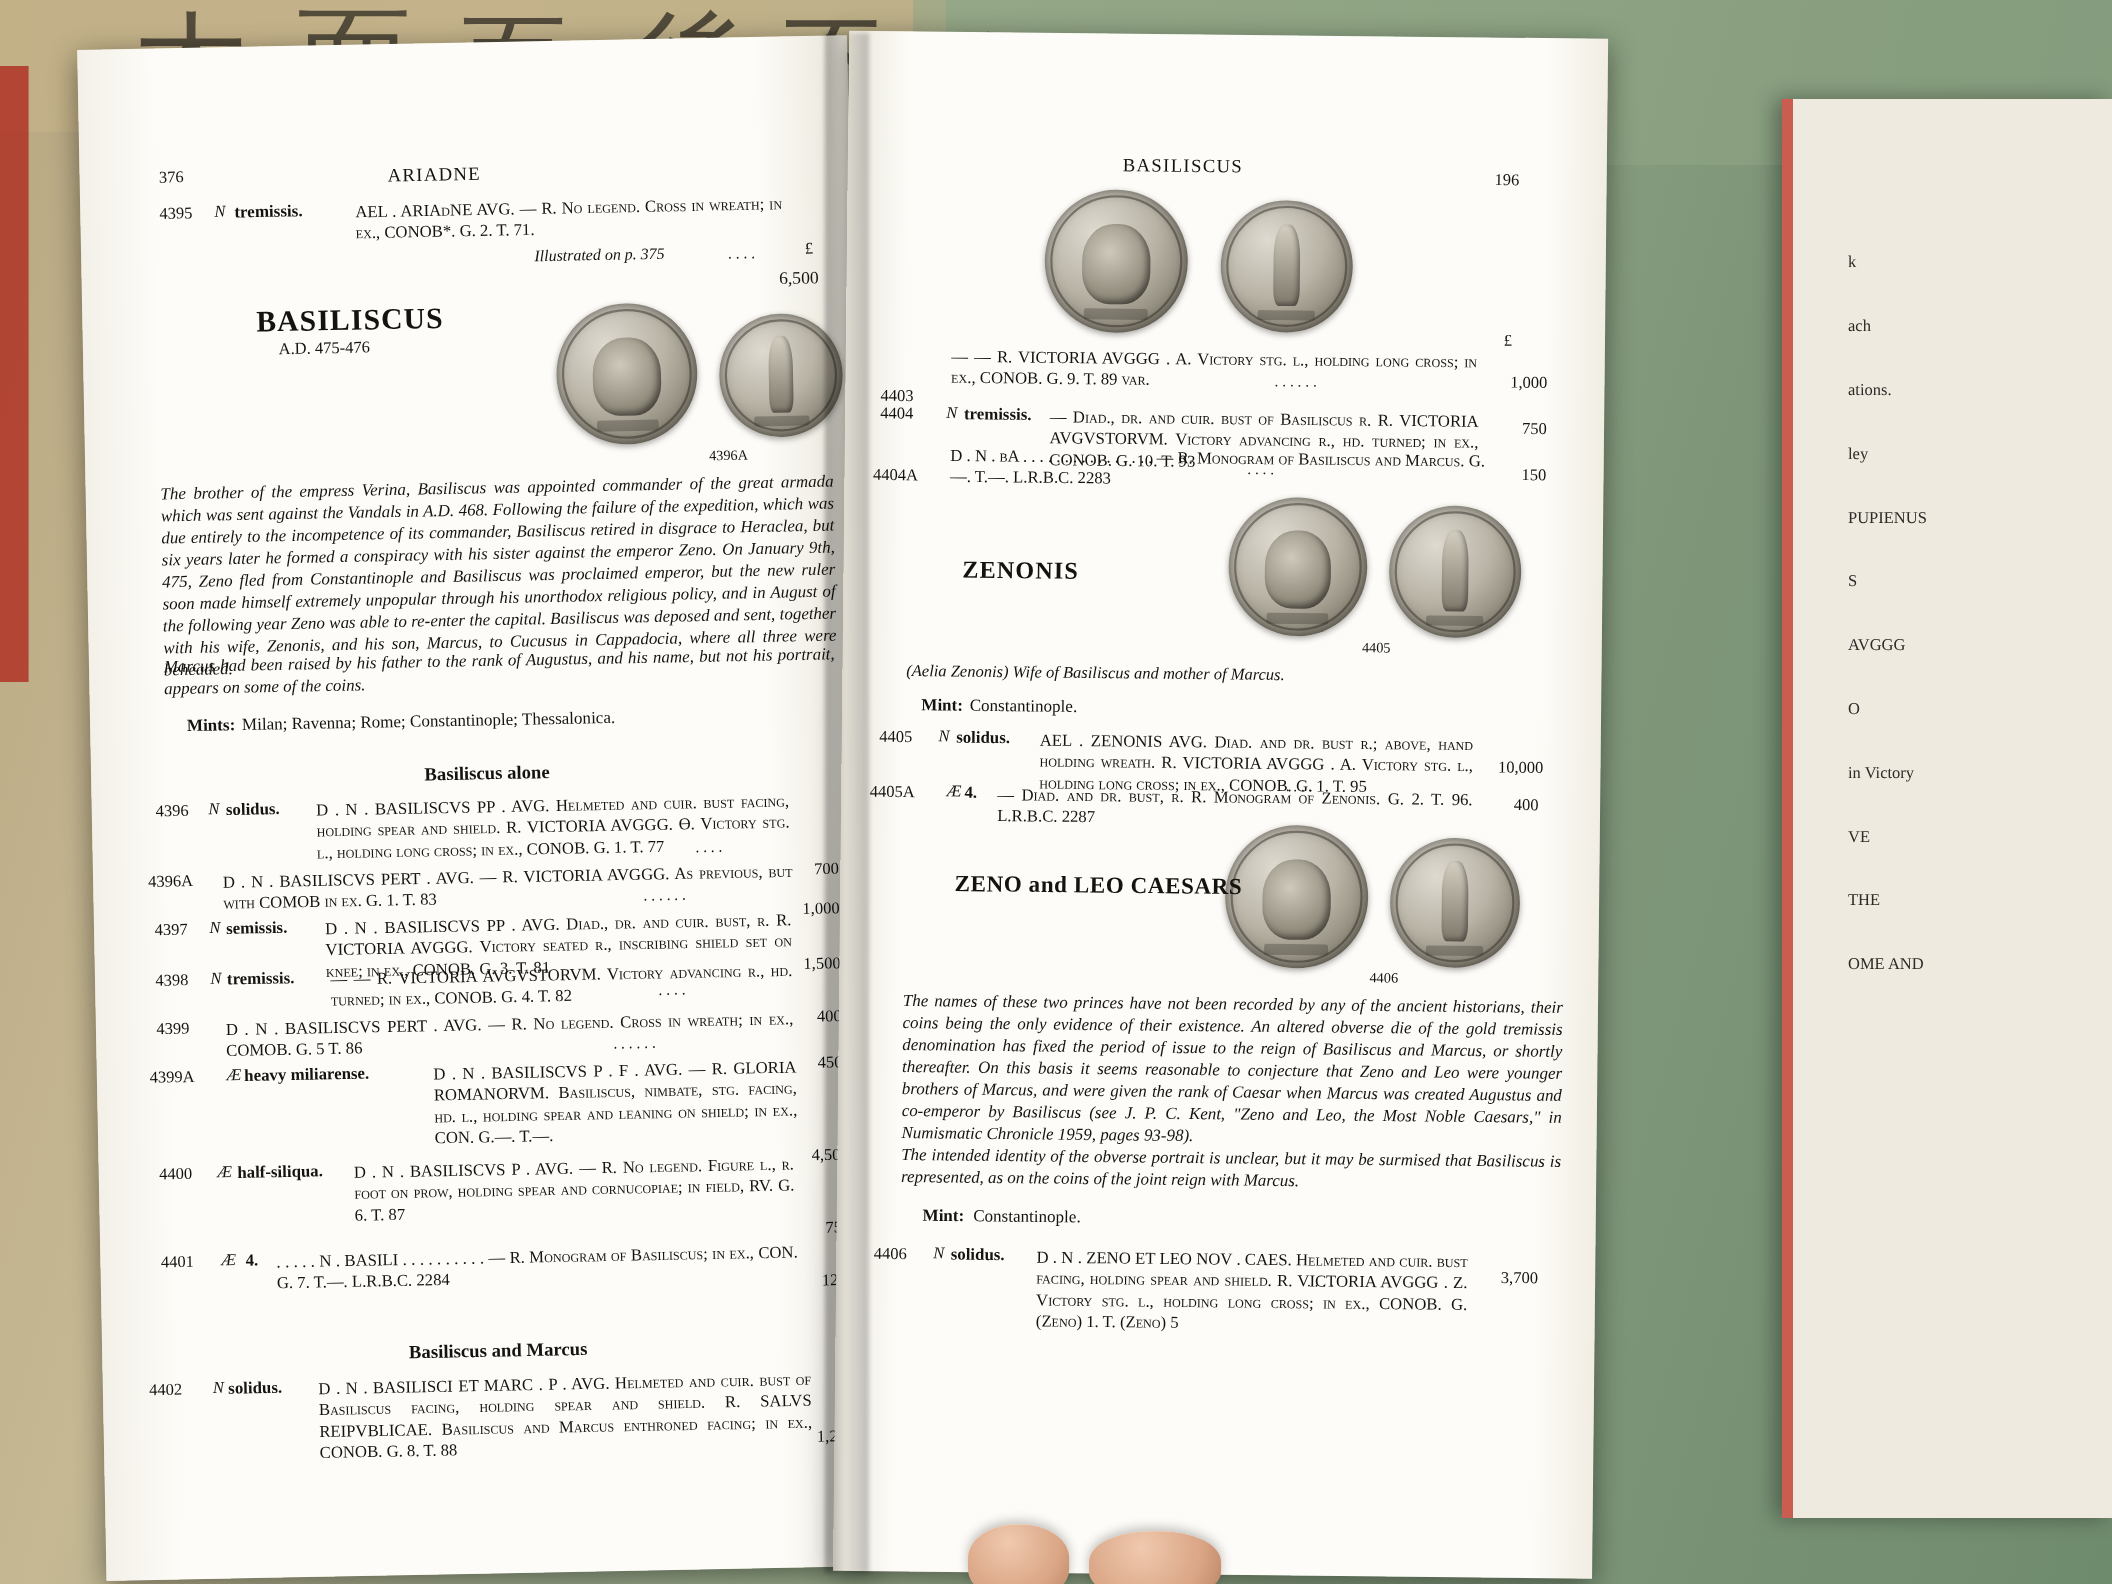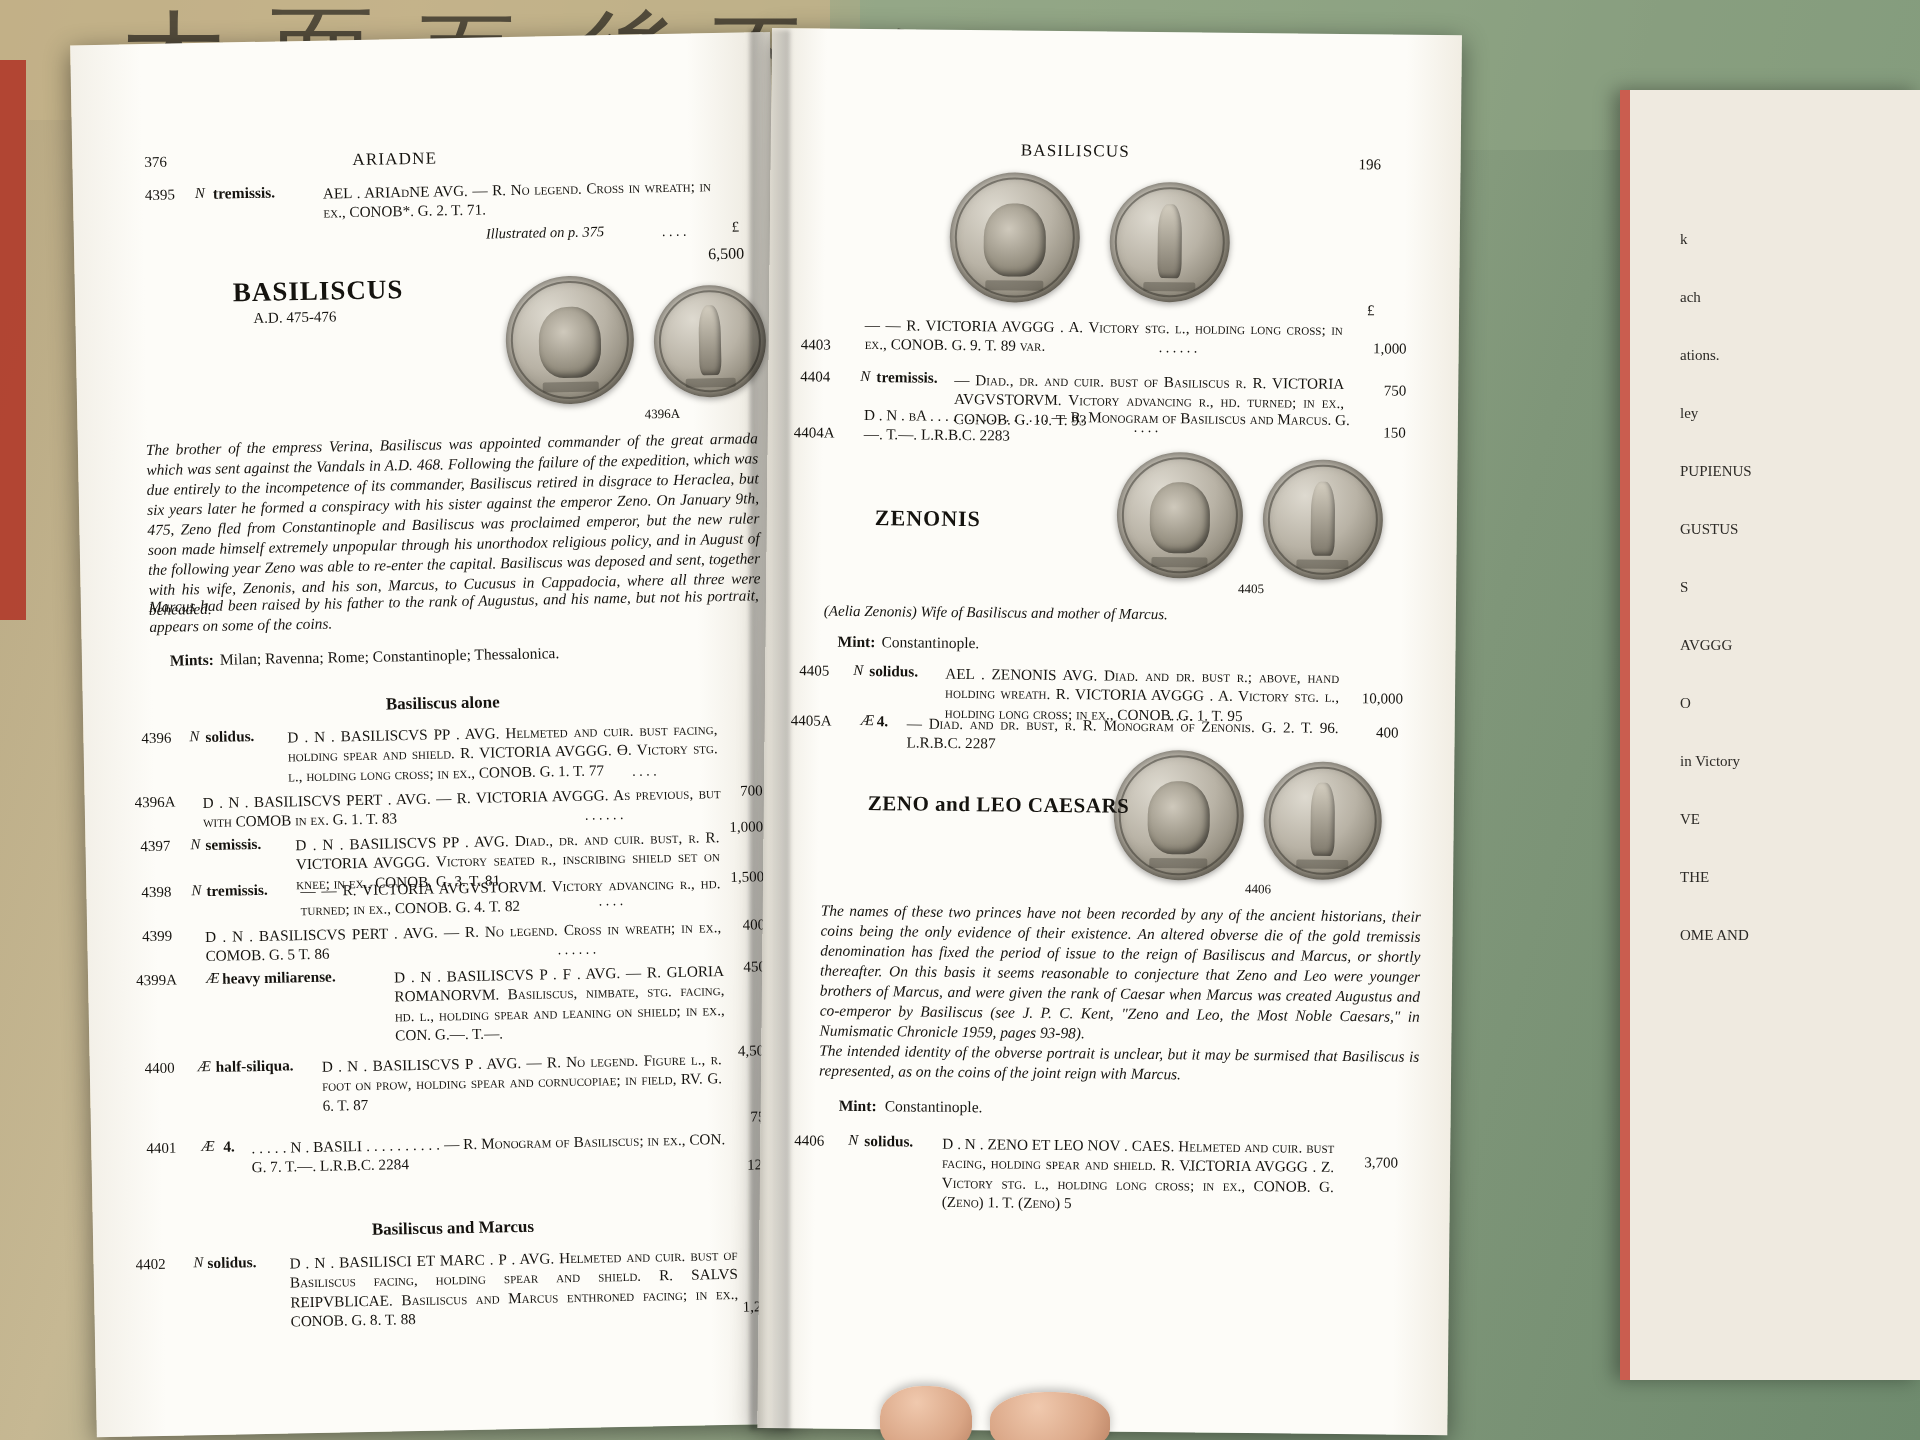--- a/index.html
+++ b/index.html
@@ -87,21 +87,20 @@
   </div>
 
   <div class="right-book">
     <div class="redline"></div>
     <div class="right-col">
       <div>k</div>
       <div>ach</div>
       <div>ations.</div>
       <div>ley</div>
       <div>PUPIENUS</div>
-      <div>GUSTUS</div>
       <div>S</div>
       <div>AVGGG</div>
       <div>O</div>
       <div>in Victory</div>
       <div>VE</div>
       <div>THE</div>
       <div>OME AND</div>
     </div>
   </div>
 
@@ -216,21 +215,21 @@
             <div class="exergue"></div>
         </div>
         <div class="coin" style="left:340px;top:150px;width:120px;height:120px;">
           <div class="rim"></div>
             <div class="fig"></div>
             <div class="exergue"></div>
         </div>
 
         <div class="txt" style="left:598px;top:268px;font-size:15px;">£</div>
 
-        <div class="txt num" style="left:32px;top:308px;">4403</div>
+        <div class="txt num" style="left:32px;top:324px;">4403</div>
         <div class="txt entry sc" style="left:96px;top:286px;width:478px;">— — R.   VICTORIA AVGGG . A.   Victory stg. l., holding long cross; in ex., CONOB.   G. 9.   T. 89 var.</div>
         <div class="txt price" style="left:560px;top:306px;width:78px;">1,000</div>
         <div class="txt" style="left:390px;top:308px;font-size:14px;">. .      . .      . .</div>
 
         <div class="txt num" style="left:32px;top:340px;">4404</div>
         <div class="txt ital" style="left:92px;top:339px;font-size:15px;">N</div>
         <div class="txt bold" style="left:108px;top:339px;font-size:15.3px;">tremissis.</div>
         <div class="txt entry sc" style="left:186px;top:340px;width:390px;">— Diad., dr. and cuir. bust of Basiliscus r.  R.   VICTORIA AVGVSTORVM.   Victory advancing r., hd. turned; in ex., CONOB. G. 10.   T. 93</div>
         <div class="txt price" style="left:560px;top:348px;width:78px;">750</div>
         <div class="txt" style="left:366px;top:388px;font-size:14px;">. .      . .</div>

